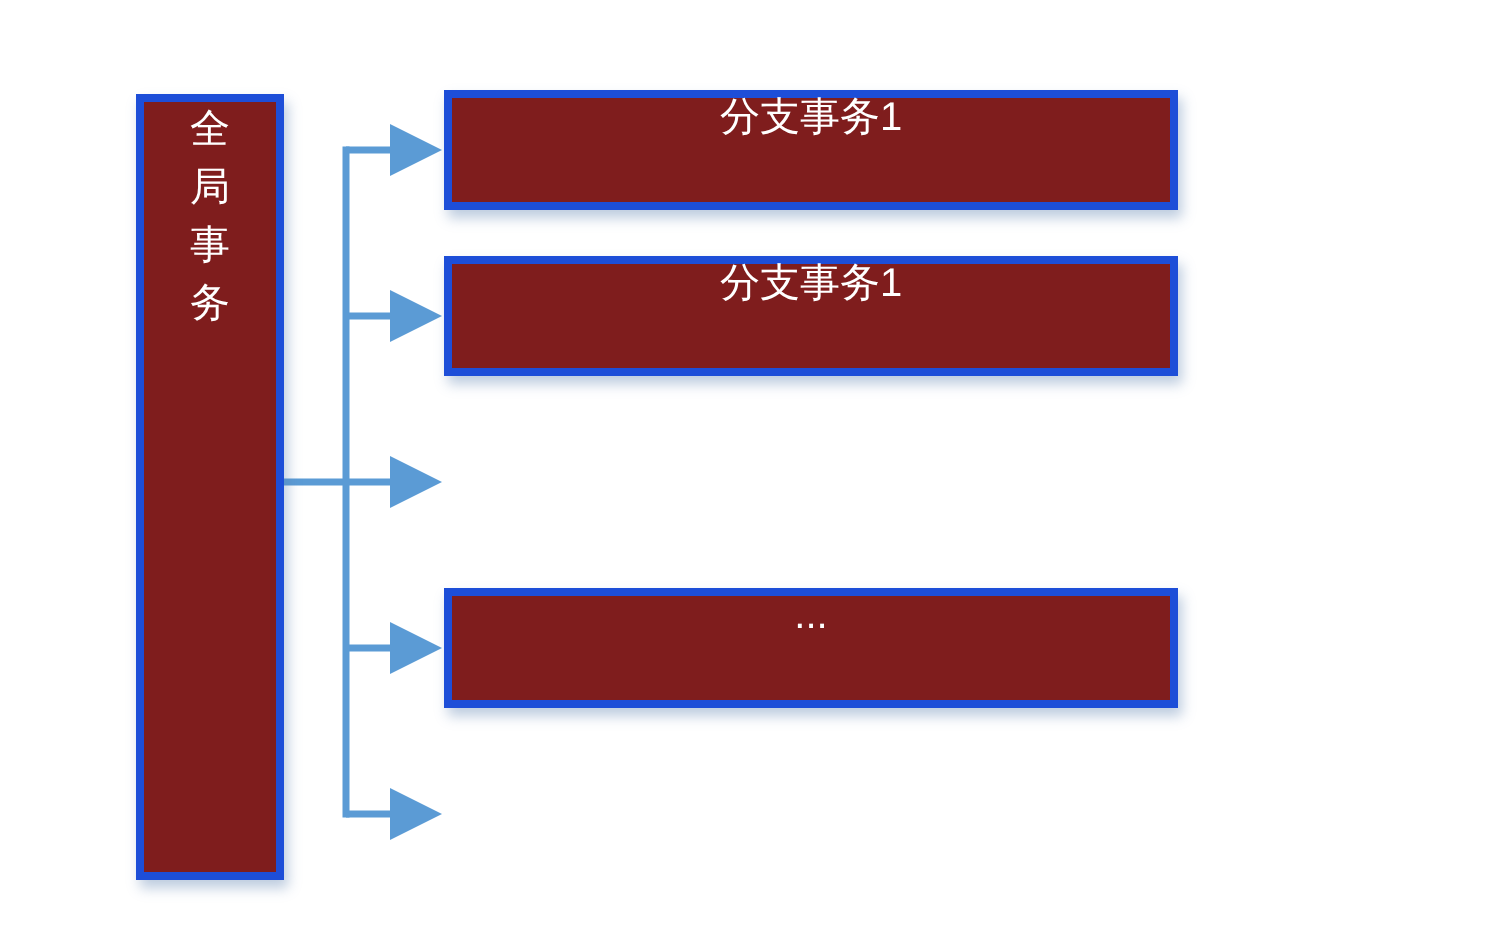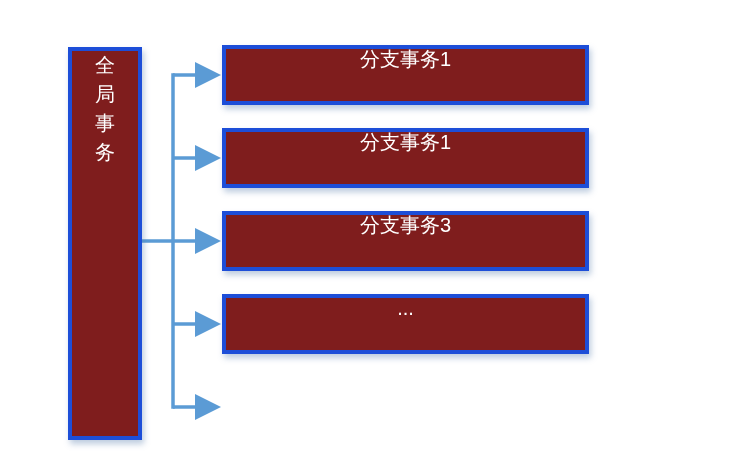--- a/index.html
+++ b/index.html
@@ -98,22 +98,19 @@
   </div>
 
   <div class="node branch-box branch-1">
     <span class="label">分支事务1</span>
   </div>
 
   <div class="node branch-box branch-2">
     <span class="label">分支事务1</span>
   </div>
 
-  <div class="node branch-box branch-3">
-    <span class="label">分支事务3</span>
-  </div>
 
   <div class="node branch-box branch-4">
     <span class="label">...</span>
   </div>
 
 
 </div>
 
 </body></html>

